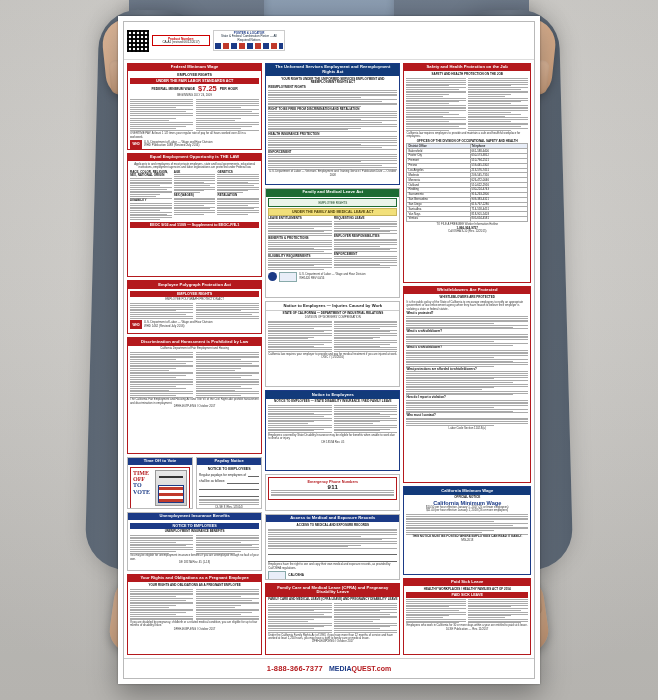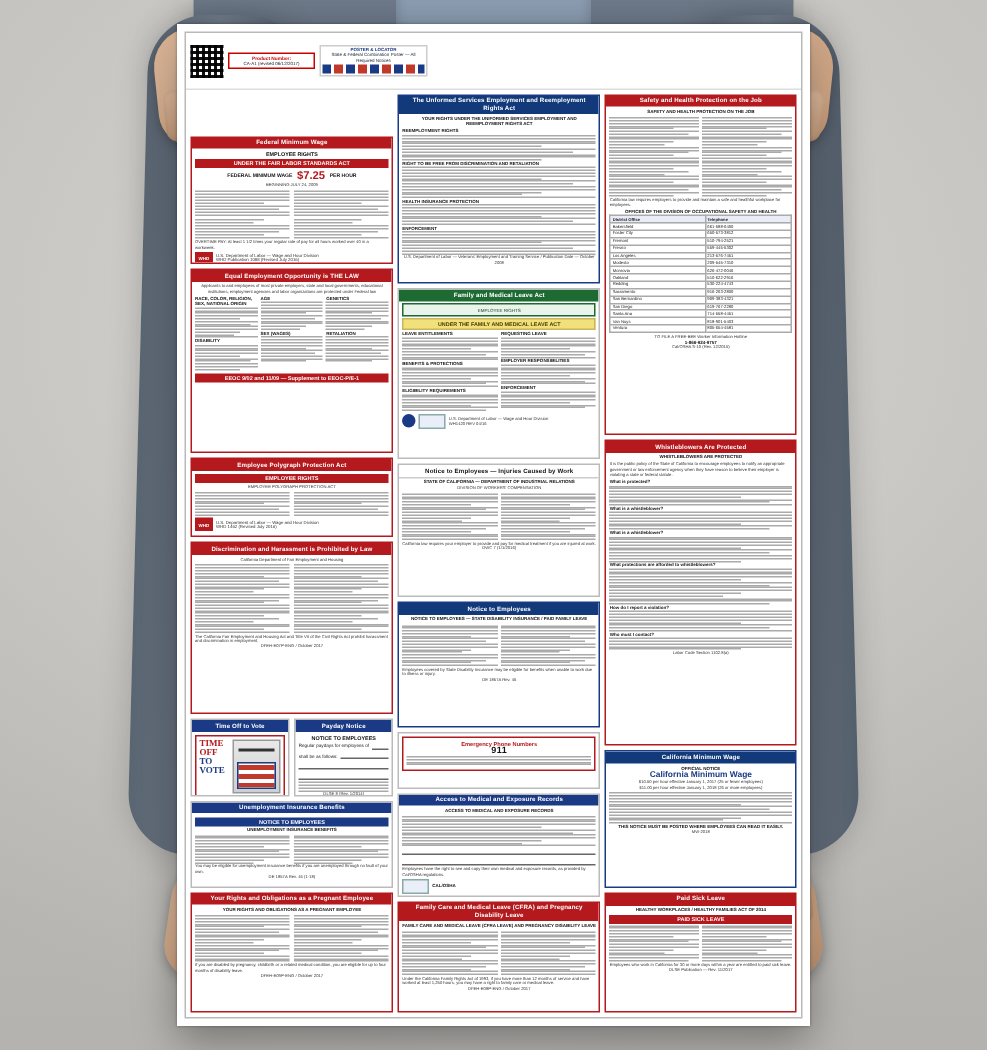--- a/index.html
+++ b/index.html
@@ -500,21 +500,21 @@
           <div class="seal">POSTER &amp; LOCATOR</div>
           <div>State &amp; Federal Combination Poster — All Required Notices</div>
           <div class="flagstrip"></div>
         </div>
       </div>
 
       <div class="columns">
 
         <div class="col c1">
 
-          <div class="panel framed" style="flex:1.55 1 0;margin-top:28px;">
+          <div class="panel framed" style="flex:1.55 1 0;">
             <div class="ph red">Federal Minimum Wage</div>
             <div class="pb">
               <div class="sub">EMPLOYEE RIGHTS</div>
               <div class="redbar">UNDER THE FAIR LABOR STANDARDS ACT</div>
               <div class="wage-row">
                 <span class="lbl">FEDERAL MINIMUM WAGE</span>
                 <span class="bigwage">$7.25</span>
                 <span class="lbl">PER HOUR</span>
               </div>
               <div class="tiny center">BEGINNING JULY 24, 2009</div>
@@ -1551,16 +1551,22 @@
               </div>
               <div class="tiny">Employees who work in California for 30 or more days within a year are entitled to paid sick leave.</div>
               <div class="tiny center">DLSE Publication — Rev. 11/2017</div>
             </div>
           </div>
 
         </div>
 
       </div>
 
+      <div class="footer">
+        <div class="phone">1-888-366-7377</div>
+        <div class="brand">
+          <span>MEDIA</span><em>QUEST.com</em>
+        </div>
+      </div>
 
     </div>
   </div>
 </div>
 
 </body></html>

